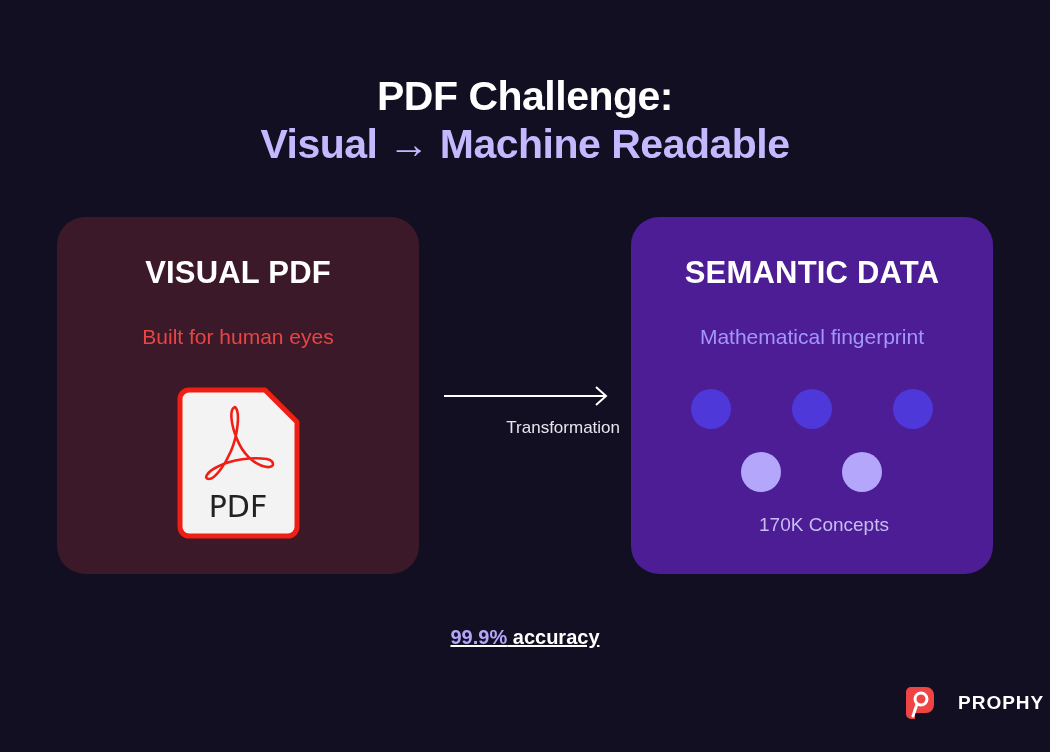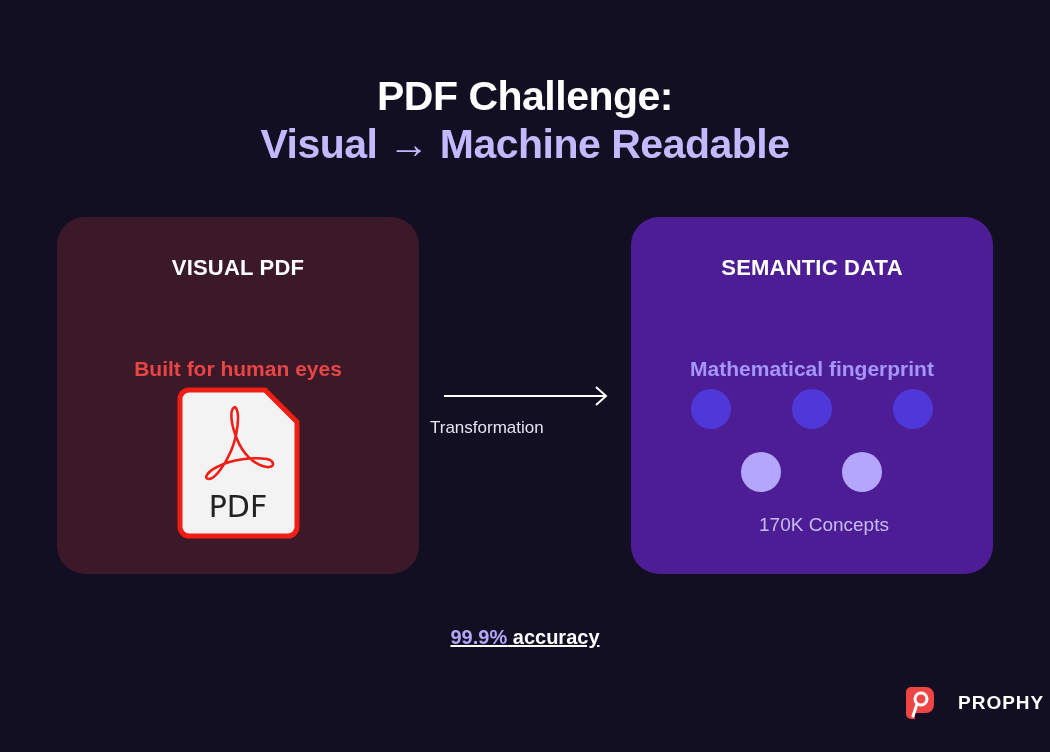--- a/index.html
+++ b/index.html
@@ -19,43 +19,43 @@
   .title .line2 { color: #c4b8ff; display: block; }
 
   .card {
     position: absolute; top: 217px; width: 362px; height: 357px;
     border-radius: 28px; text-align: center;
   }
   .card.left { left: 57px; background: #3b1928; }
   .card.right { left: 631px; background: #4c1d95; }
   .card-title {
     position: absolute; left: 0; top: 38px; width: 100%;
-    font-weight: 700; font-size: 22px; color: #ffffff; letter-spacing: 0.2px;
+    font-weight: 700; font-size: 31px; color: #ffffff; letter-spacing: 0.2px;
   }
   .card-sub {
     position: absolute; left: 0; top: 108px; width: 100%;
-    font-weight: 700; font-size: 21px; margin-top: 32px;
+    font-weight: 400; font-size: 21px;
   }
   .card.left .card-sub { color: #e94545; }
   .card.right .card-sub { color: #a596fb; }
 
   .pdf-icon { position: absolute; left: 120px; top: 170px; width: 123px; height: 152px; }
 
   .dot { position: absolute; width: 40px; height: 40px; border-radius: 50%; }
   .dot.dark { background: #4f38da; }
   .dot.light { background: #b4a6fb; }
 
   .concepts {
     position: absolute; left: 0; top: 297px; width: 100%;
     font-size: 19px; color: #c7bdf0; padding-left: 24px;
   }
 
   .arrow { position: absolute; left: 444px; top: 386px; width: 166px; height: 20px; }
   .arrow-label {
-    position: absolute; left: 430px; top: 418px; width: 190px; text-align: left;
+    position: absolute; left: 430px; top: 418px; width: 190px; text-align: right;
     font-size: 17px; color: #e6e4ee;
   }
 
   .footer {
     position: absolute; left: 0; top: 624px; width: 1050px; text-align: center;
     font-weight: 700; font-size: 20px; line-height: 26px; color: #ffffff; text-decoration: underline;
   }
   .footer .pct { color: #b4a6fb; }
 
   .brand { position: absolute; left: 906px; top: 687px; height: 32px; display: flex; align-items: center; }

